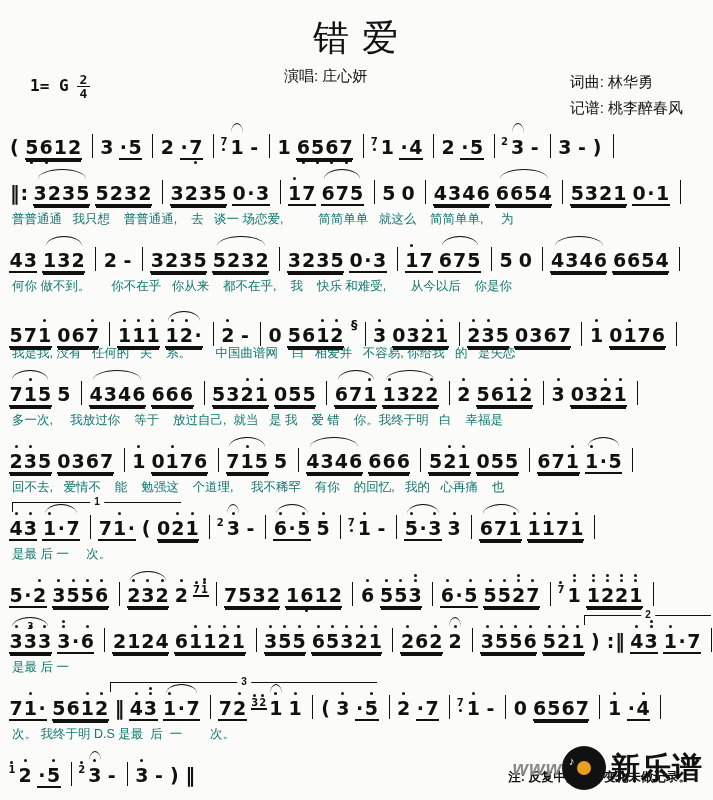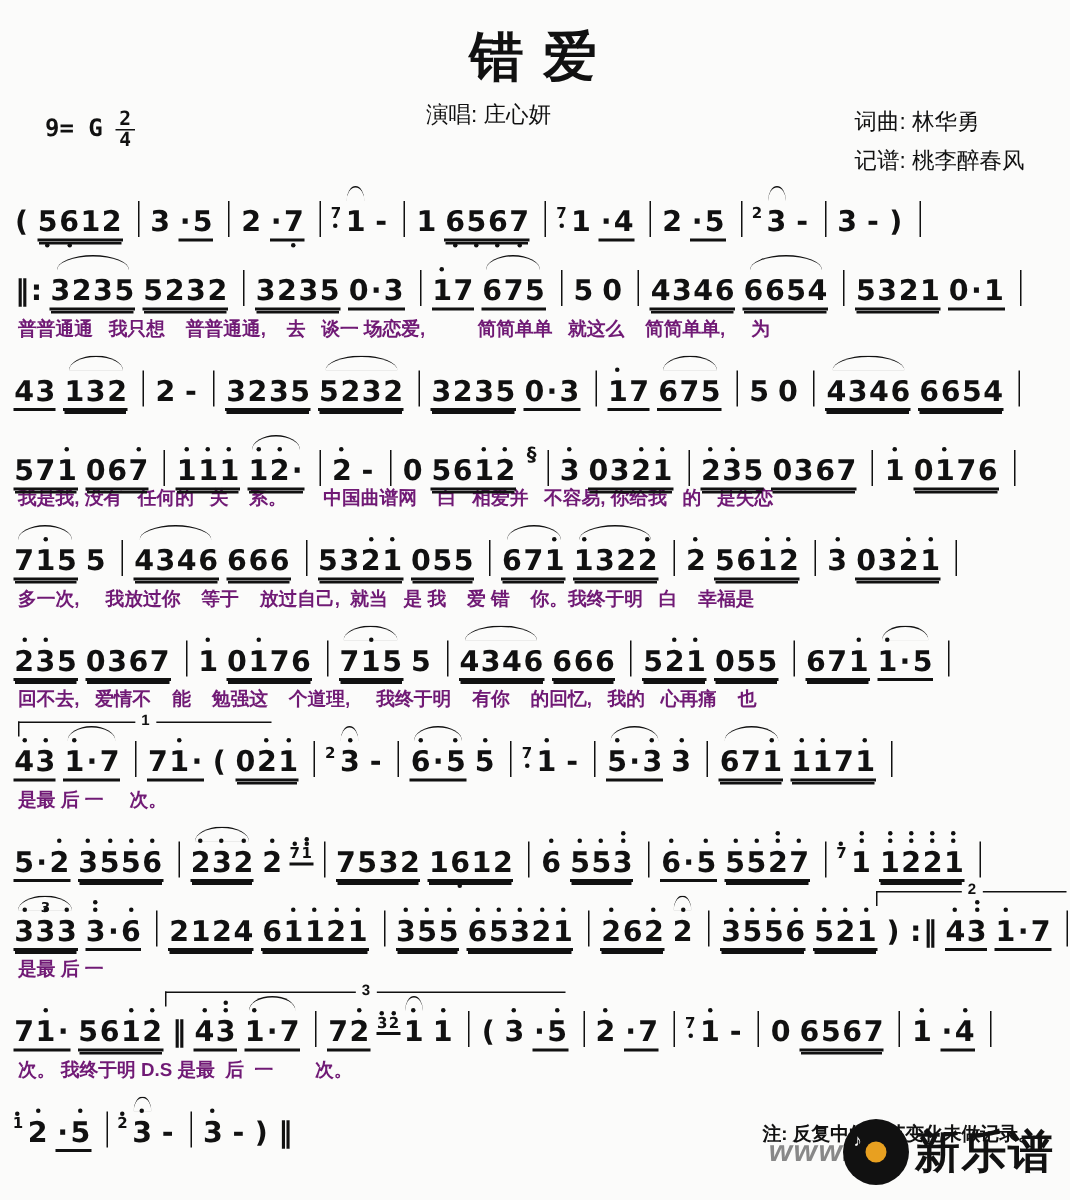--- a/index.html
+++ b/index.html
@@ -2,21 +2,21 @@
 <html><head>
 <meta charset="utf-8">
 <style>
   html,body{margin:0;padding:0;}
   body{width:713px;height:800px;background:#fbfbfa;color:#111;
        font-family:"Liberation Sans","DejaVu Sans",sans-serif;overflow:hidden;}
   .page{position:relative;width:713px;height:800px;}
 
   
   .title{ text-align:center; font-family:"Liberation Serif","DejaVu Serif",serif;
-          font-size:36px; font-weight:bold; letter-spacing:2px; padding-top:14px; }
+          font-size:36px; font-weight:normal; letter-spacing:2px; padding-top:14px; }
   .hdr{ position:relative; height:52px; font-size:15px; }
   .keysig{ position:absolute; left:30px; top:10px; font-weight:bold; font-size:16px;
            font-family:"DejaVu Sans Mono",monospace; }
   .frac{ display:inline-block; vertical-align:middle; text-align:center; line-height:1;
          font-size:13px; font-weight:bold; margin-left:8px;}
   .frac .fn{ display:block; padding:0 3px; }
   .frac .fd{ display:block; border-top:1.5px solid #111; padding:0 3px;}
   .singer{ position:absolute; left:284px; top:4px; }
   .credits{ position:absolute; right:30px; top:6px; text-align:left; line-height:1.7;}
 
@@ -41,22 +41,22 @@
   .mk{ position:absolute; top:-15px; left:0; right:0; text-align:center;
        font-size:9px; font-weight:bold; }
   .bar{ display:inline-block; width:1px; height:24px; background:#111;
         margin:0 6px; vertical-align:-4px; }
   .rep{ letter-spacing:-1px; }
   .segno{ font-size:13px; vertical-align:13px; margin:0 0 0 2px; font-weight:bold;}
   .volta{ position:absolute; top:2px; height:9px; border-top:1.5px solid #111;
           border-left:1.5px solid #111; }
   .vlabel{ position:absolute; top:-7px; left:50%; transform:translateX(-50%);
            background:#fbfbfa; padding:0 4px; font-size:10px; font-weight:bold; }
-  .lyrics{ font-size:12.5px; white-space:pre; margin:1px 0 4px 4px; color:#701a75;
-           font-weight:bold; }
+  .lyrics{ font-size:12.5px; white-space:pre; margin:1px 0 4px 4px; color:#0f766e;
+           font-weight:normal; }
   .lyrics.right{ margin-right:14px; }
   .sidenote{ position:absolute; right:16px; top:22px; font-size:12.5px; font-weight:bold;}
 
   
   .footer{ position:absolute; left:0; right:0; bottom:6px; height:58px; }
   .flinks{ position:absolute; left:18px; top:2px; font-size:13.5px; font-weight:bold;
            line-height:1.9; }
   .flogo{ position:absolute; right:10px; bottom:4px; display:flex; align-items:center;}
   .fwww{ font-style:italic; font-weight:bold; color:#888; font-size:20px;
          letter-spacing:1px; margin-right:-6px;}
@@ -70,51 +70,52 @@
 </style>
 </head>
 <body>
 
 <div class="page">
 
   <div class="title">错  爱</div>
 
   <div class="hdr">
     <div class="keysig">
-      <span>9= G</span><span class="frac"><span class="fn">2</span><span class="fd">4</span></span>
+      <span>1= G</span><span class="frac"><span class="fn">2</span><span class="fd">4</span></span>
     </div>
     <div class="singer">演唱: 庄心妍</div>
     <div class="credits">
       <div>词曲: 林华勇</div>
       <div>记谱: 桃李醉春风</div>
     </div>
   </div>
 
   <div class="score" id="score">
       <div class="system">
         <div class="notes"><span class="tok"><span class="sym">(</span></span><span class="tok u2"><span class="n">5<i class="db"></i></span><span class="n">6<i class="db"></i></span><span class="n">1</span><span class="n">2</span></span><span class="bar"></span><span class="tok"><span class="n">3</span></span><span class="tok u1"><span class="sym">·</span><span class="n">5</span></span><span class="bar"></span><span class="tok"><span class="n">2</span></span><span class="tok u1"><span class="sym">·</span><span class="n">7<i class="db"></i></span></span><span class="bar"></span><span class="tok grace"><span class="n">7<i class="db"></i></span></span><span class="tok slur"><span class="n">1</span></span><span class="tok"><span class="sym">-</span></span><span class="bar"></span><span class="tok"><span class="n">1</span></span><span class="tok u2"><span class="n">6<i class="db"></i></span><span class="n">5<i class="db"></i></span><span class="n">6<i class="db"></i></span><span class="n">7<i class="db"></i></span></span><span class="bar"></span><span class="tok grace"><span class="n">7<i class="db"></i></span></span><span class="tok"><span class="n">1</span></span><span class="tok u1"><span class="sym">·</span><span class="n">4</span></span><span class="bar"></span><span class="tok"><span class="n">2</span></span><span class="tok u1"><span class="sym">·</span><span class="n">5</span></span><span class="bar"></span><span class="tok grace"><span class="n">2</span></span><span class="tok slur"><span class="n">3</span></span><span class="tok"><span class="sym">-</span></span><span class="bar"></span><span class="tok"><span class="n">3</span></span><span class="tok"><span class="sym">-</span></span><span class="tok"><span class="sym">)</span></span><span class="bar"></span></div>
       </div>
       <div class="system">
         <div class="notes"><span class="tok rep"><span class="sym">‖</span><span class="sym">:</span></span><span class="tok u2 slur"><span class="n">3</span><span class="n">2</span><span class="n">3</span><span class="n">5</span></span><span class="tok u2"><span class="n">5</span><span class="n">2</span><span class="n">3</span><span class="n">2</span></span><span class="bar"></span><span class="tok u2"><span class="n">3</span><span class="n">2</span><span class="n">3</span><span class="n">5</span></span><span class="tok u1"><span class="n">0</span><span class="sym">·</span><span class="n">3</span></span><span class="bar"></span><span class="tok u1"><span class="n">1<i class="da"></i></span><span class="n">7</span></span><span class="tok u1 slur"><span class="n">6</span><span class="n">7</span><span class="n">5</span></span><span class="bar"></span><span class="tok"><span class="n">5</span></span><span class="tok"><span class="n">0</span></span><span class="bar"></span><span class="tok u2"><span class="n">4</span><span class="n">3</span><span class="n">4</span><span class="n">6</span></span><span class="tok u2 slur"><span class="n">6</span><span class="n">6</span><span class="n">5</span><span class="n">4</span></span><span class="bar"></span><span class="tok u2"><span class="n">5</span><span class="n">3</span><span class="n">2</span><span class="n">1</span></span><span class="tok u1"><span class="n">0</span><span class="sym">·</span><span class="n">1</span></span><span class="bar"></span></div>
         <div class="lyrics">普普通通   我只想    普普通通,    去   谈一 场恋爱,          简简单单   就这么    简简单单,     为</div>
       </div>
       <div class="system">
         <div class="notes"><span class="tok u1"><span class="n">4</span><span class="n">3</span></span><span class="tok u2 slur"><span class="n">1</span><span class="n">3</span><span class="n">2</span></span><span class="bar"></span><span class="tok"><span class="n">2</span></span><span class="tok"><span class="sym">-</span></span><span class="bar"></span><span class="tok u2"><span class="n">3</span><span class="n">2</span><span class="n">3</span><span class="n">5</span></span><span class="tok u2 slur"><span class="n">5</span><span class="n">2</span><span class="n">3</span><span class="n">2</span></span><span class="bar"></span><span class="tok u2"><span class="n">3</span><span class="n">2</span><span class="n">3</span><span class="n">5</span></span><span class="tok u1"><span class="n">0</span><span class="sym">·</span><span class="n">3</span></span><span class="bar"></span><span class="tok u1"><span class="n">1<i class="da"></i></span><span class="n">7</span></span><span class="tok u1 slur"><span class="n">6</span><span class="n">7</span><span class="n">5</span></span><span class="bar"></span><span class="tok"><span class="n">5</span></span><span class="tok"><span class="n">0</span></span><span class="bar"></span><span class="tok u2 slur"><span class="n">4</span><span class="n">3</span><span class="n">4</span><span class="n">6</span></span><span class="tok u2"><span class="n">6</span><span class="n">6</span><span class="n">5</span><span class="n">4</span></span><span class="bar"></span></div>
+        <div class="lyrics">何你 做不到。      你不在乎   你从来    都不在乎,    我    快乐 和难受,       从今以后    你是你</div>
       </div>
       <div class="system">
         <div class="notes"><span class="tok u2"><span class="n">5</span><span class="n">7</span><span class="n">1<i class="da"></i></span></span><span class="tok u2"><span class="n">0</span><span class="n">6</span><span class="n">7<i class="da"></i></span></span><span class="bar"></span><span class="tok u2"><span class="n">1<i class="da"></i></span><span class="n">1<i class="da"></i></span><span class="n">1<i class="da"></i></span></span><span class="tok u2 slur"><span class="n">1<i class="da"></i></span><span class="n">2<i class="da"></i></span><span class="sym">·</span></span><span class="bar"></span><span class="tok"><span class="n">2<i class="da"></i></span></span><span class="tok"><span class="sym">-</span></span><span class="bar"></span><span class="tok"><span class="n">0</span></span><span class="tok u2"><span class="n">5</span><span class="n">6</span><span class="n">1<i class="da"></i></span><span class="n">2<i class="da"></i></span></span><span class="tok segno"><span class="sym">§</span></span><span class="bar"></span><span class="tok"><span class="n">3<i class="da"></i></span></span><span class="tok u2"><span class="n">0</span><span class="n">3</span><span class="n">2<i class="da"></i></span><span class="n">1<i class="da"></i></span></span><span class="bar"></span><span class="tok u2"><span class="n">2<i class="da"></i></span><span class="n">3<i class="da"></i></span><span class="n">5</span></span><span class="tok u2"><span class="n">0</span><span class="n">3</span><span class="n">6</span><span class="n">7</span></span><span class="bar"></span><span class="tok"><span class="n">1<i class="da"></i></span></span><span class="tok u2"><span class="n">0</span><span class="n">1<i class="da"></i></span><span class="n">7</span><span class="n">6</span></span><span class="bar"></span></div>
         <div class="lyrics">我是我, 没有   任何的   关    系。       中国曲谱网    白   相爱并   不容易, 你给我   的   是失恋</div>
       </div>
       <div class="system">
         <div class="notes"><span class="tok u2 slur"><span class="n">7</span><span class="n">1<i class="da"></i></span><span class="n">5</span></span><span class="tok"><span class="n">5</span></span><span class="bar"></span><span class="tok u2 slur"><span class="n">4</span><span class="n">3</span><span class="n">4</span><span class="n">6</span></span><span class="tok u2"><span class="n">6</span><span class="n">6</span><span class="n">6</span></span><span class="bar"></span><span class="tok u2"><span class="n">5</span><span class="n">3</span><span class="n">2<i class="da"></i></span><span class="n">1<i class="da"></i></span></span><span class="tok u2"><span class="n">0</span><span class="n">5</span><span class="n">5</span></span><span class="bar"></span><span class="tok u2 slur"><span class="n">6</span><span class="n">7</span><span class="n">1<i class="da"></i></span></span><span class="tok u2 slur"><span class="n">1<i class="da"></i></span><span class="n">3</span><span class="n">2</span><span class="n">2<i class="da"></i></span></span><span class="bar"></span><span class="tok"><span class="n">2<i class="da"></i></span></span><span class="tok u2"><span class="n">5</span><span class="n">6</span><span class="n">1<i class="da"></i></span><span class="n">2<i class="da"></i></span></span><span class="bar"></span><span class="tok"><span class="n">3<i class="da"></i></span></span><span class="tok u2"><span class="n">0</span><span class="n">3</span><span class="n">2<i class="da"></i></span><span class="n">1<i class="da"></i></span></span><span class="bar"></span></div>
         <div class="lyrics">多一次,     我放过你    等于    放过自己,  就当   是 我    爱 错    你。我终于明   白    幸福是</div>
       </div>
       <div class="system">
         <div class="notes"><span class="tok u2"><span class="n">2<i class="da"></i></span><span class="n">3<i class="da"></i></span><span class="n">5</span></span><span class="tok u2"><span class="n">0</span><span class="n">3</span><span class="n">6</span><span class="n">7</span></span><span class="bar"></span><span class="tok"><span class="n">1<i class="da"></i></span></span><span class="tok u2"><span class="n">0</span><span class="n">1<i class="da"></i></span><span class="n">7</span><span class="n">6</span></span><span class="bar"></span><span class="tok u2 slur"><span class="n">7</span><span class="n">1<i class="da"></i></span><span class="n">5</span></span><span class="tok"><span class="n">5</span></span><span class="bar"></span><span class="tok u2 slur"><span class="n">4</span><span class="n">3</span><span class="n">4</span><span class="n">6</span></span><span class="tok u2"><span class="n">6</span><span class="n">6</span><span class="n">6</span></span><span class="bar"></span><span class="tok u2"><span class="n">5</span><span class="n">2<i class="da"></i></span><span class="n">1<i class="da"></i></span></span><span class="tok u2"><span class="n">0</span><span class="n">5</span><span class="n">5</span></span><span class="bar"></span><span class="tok u2"><span class="n">6</span><span class="n">7</span><span class="n">1<i class="da"></i></span></span><span class="tok u1 slur"><span class="n">1<i class="da"></i></span><span class="sym">·</span><span class="n">5</span></span><span class="bar"></span></div>
-        <div class="lyrics">回不去,   爱情不    能    勉强这    个道理,     我终于明    有你    的回忆,   我的   心再痛    也</div>
+        <div class="lyrics">回不去,   爱情不    能    勉强这    个道理,     我不稀罕    有你    的回忆,   我的   心再痛    也</div>
       </div>
       <div class="system">
         <div class="volta" style="left: 6px; width: 168px;">
           <span class="vlabel">1</span>
         </div>
         <div class="notes"><span class="tok u1"><span class="n">4<i class="da"></i></span><span class="n">3<i class="da"></i></span></span><span class="tok u1 slur"><span class="n">1<i class="da"></i></span><span class="sym">·</span><span class="n">7</span></span><span class="bar"></span><span class="tok u1"><span class="n">7</span><span class="n">1<i class="da"></i></span><span class="sym">·</span></span><span class="tok"><span class="sym">(</span></span><span class="tok u2"><span class="n">0</span><span class="n">2<i class="da"></i></span><span class="n">1<i class="da"></i></span></span><span class="bar"></span><span class="tok grace"><span class="n">2</span></span><span class="tok slur"><span class="n">3<i class="da"></i></span></span><span class="tok"><span class="sym">-</span></span><span class="bar"></span><span class="tok u1 slur"><span class="n">6<i class="da"></i></span><span class="sym">·</span><span class="n">5<i class="da"></i></span></span><span class="tok"><span class="n">5<i class="da"></i></span></span><span class="bar"></span><span class="tok grace"><span class="n">7<i class="db"></i></span></span><span class="tok"><span class="n">1<i class="da"></i></span></span><span class="tok"><span class="sym">-</span></span><span class="bar"></span><span class="tok u1 slur"><span class="n">5<i class="da"></i></span><span class="sym">·</span><span class="n">3<i class="da"></i></span></span><span class="tok"><span class="n">3<i class="da"></i></span></span><span class="bar"></span><span class="tok u2 slur"><span class="n">6</span><span class="n">7</span><span class="n">1<i class="da"></i></span></span><span class="tok u2"><span class="n">1<i class="da"></i></span><span class="n">1<i class="da"></i></span><span class="n">7</span><span class="n">1<i class="da"></i></span></span><span class="bar"></span></div>
         <div class="lyrics">是最 后 一     次。</div>
       </div>
       <div class="system">
         <div class="notes"><span class="tok u1"><span class="n">5</span><span class="sym">·</span><span class="n">2<i class="da"></i></span></span><span class="tok u2"><span class="n">3<i class="da"></i></span><span class="n">5<i class="da"></i></span><span class="n">5<i class="da"></i></span><span class="n">6<i class="da"></i></span></span><span class="bar"></span><span class="tok u2 slur"><span class="n">2<i class="da"></i></span><span class="n">3<i class="da"></i></span><span class="n">2<i class="da"></i></span></span><span class="tok"><span class="n">2<i class="da"></i></span></span><span class="tok u1 grace"><span class="n">7<i class="da"></i></span><span class="n">1<i class="da"></i><i class="da2"></i></span></span><span class="bar"></span><span class="tok u2"><span class="n">7</span><span class="n">5</span><span class="n">3</span><span class="n">2</span></span><span class="tok u2"><span class="n">1</span><span class="n">6<i class="db"></i></span><span class="n">1</span><span class="n">2</span></span><span class="bar"></span><span class="tok"><span class="n">6<i class="da"></i></span></span><span class="tok u2"><span class="n">5<i class="da"></i></span><span class="n">5<i class="da"></i></span><span class="n">3<i class="da"></i><i class="da2"></i></span></span><span class="bar"></span><span class="tok u1"><span class="n">6<i class="da"></i></span><span class="sym">·</span><span class="n">5<i class="da"></i></span></span><span class="tok u2"><span class="n">5<i class="da"></i></span><span class="n">5<i class="da"></i></span><span class="n">2<i class="da"></i><i class="da2"></i></span><span class="n">7<i class="da"></i></span></span><span class="bar"></span><span class="tok grace"><span class="n">7<i class="da"></i></span></span><span class="tok"><span class="n">1<i class="da"></i><i class="da2"></i></span></span><span class="tok u2"><span class="n">1<i class="da"></i><i class="da2"></i></span><span class="n">2<i class="da"></i><i class="da2"></i></span><span class="n">2<i class="da"></i><i class="da2"></i></span><span class="n">1<i class="da"></i><i class="da2"></i></span></span><span class="bar"></span></div>

